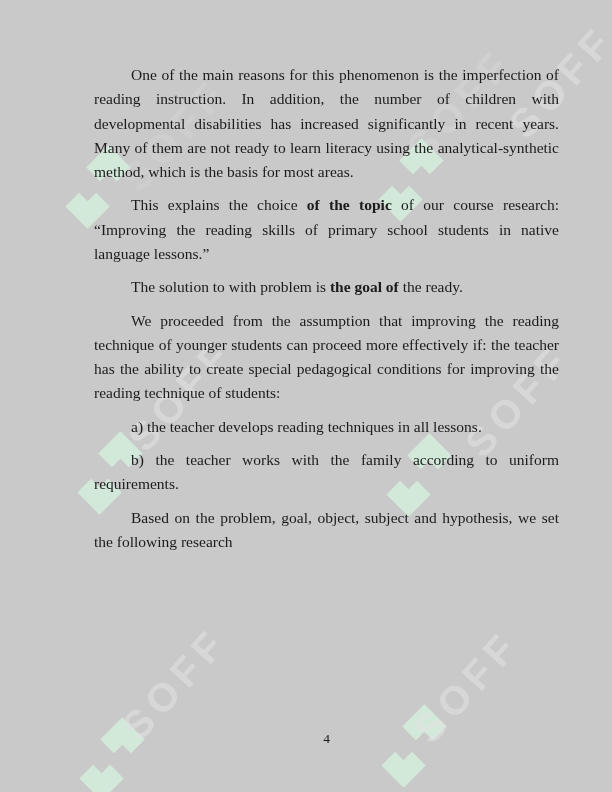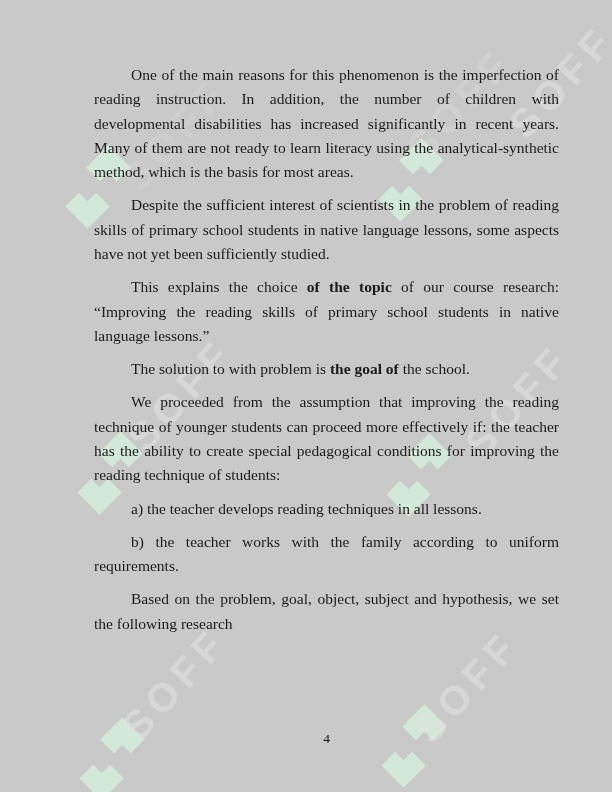--- a/index.html
+++ b/index.html
@@ -78,22 +78,21 @@
       <div class="wm-text" style="left: 562px; top: 82px; opacity: 0.55; color: rgb(227, 227, 227);">SOFF</div>
       <div class="wm-text" style="left: 460px; top: 105px; opacity: 0.3; color: rgb(227, 227, 227);">SOFF</div>
       <div class="wm-text" style="left: 175px; top: 135px; opacity: 0.22; color: rgb(227, 227, 227);">SOFF</div>
       <div class="wm-text" style="left: 181px; top: 395px; opacity: 0.55; color: rgb(227, 227, 227);">SOFF</div>
       <div class="wm-text" style="left: 518px; top: 401px; opacity: 0.55; color: rgb(227, 227, 227);">SOFF</div>
       <div class="wm-text" style="left: 175px; top: 684px; opacity: 0.55; color: rgb(227, 227, 227);">SOFF</div>
       <div class="wm-text" style="left: 467px; top: 687px; opacity: 0.55; color: rgb(227, 227, 227);">SOFF</div>
     </div>
   <div class="textblock">
       <p><span>One of the main reasons for this phenomenon is the imperfection of reading instruction. In addition, the number of children with developmental disabilities has increased significantly in recent years. Many of them are not ready to learn literacy using the analytical-synthetic method, which is the basis for most areas.</span></p>
-      <p><span>Despite the sufficient interest of scientists in the problem of reading skills of primary school students in native language lessons, some aspects have not yet been sufficiently studied.</span></p>
       <p><span>This explains the choice </span><b>of the topic</b><span> of our course research: “Improving the reading skills of primary school students in native language lessons.”</span></p>
-      <p><span>The solution to with problem is </span><b>the goal of</b><span> the school.</span></p>
+      <p><span>The solution to with problem is </span><b>the goal of</b><span> the ready.</span></p>
       <p><span>We proceeded from the assumption that improving the reading technique of younger students can proceed more effectively if: the teacher has the ability to create special pedagogical conditions for improving the reading technique of students:</span></p>
       <p><span>a) the teacher develops reading techniques in all lessons.</span></p>
       <p><span>b) the teacher works with the family according to uniform requirements.</span></p>
       <p><span>Based on the problem, goal, object, subject and hypothesis, we set the following research </span></p>
     </div>
   <div class="pagenum">4</div>
 </div>
 
 </body></html>

